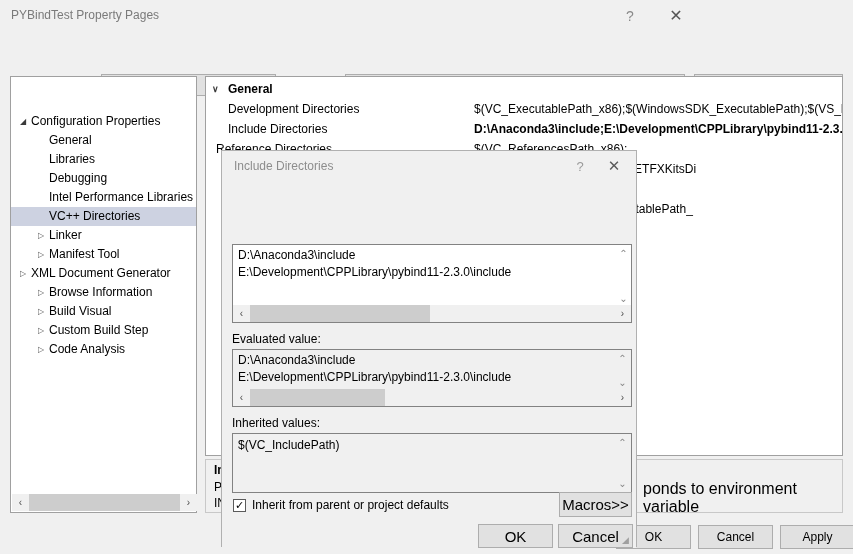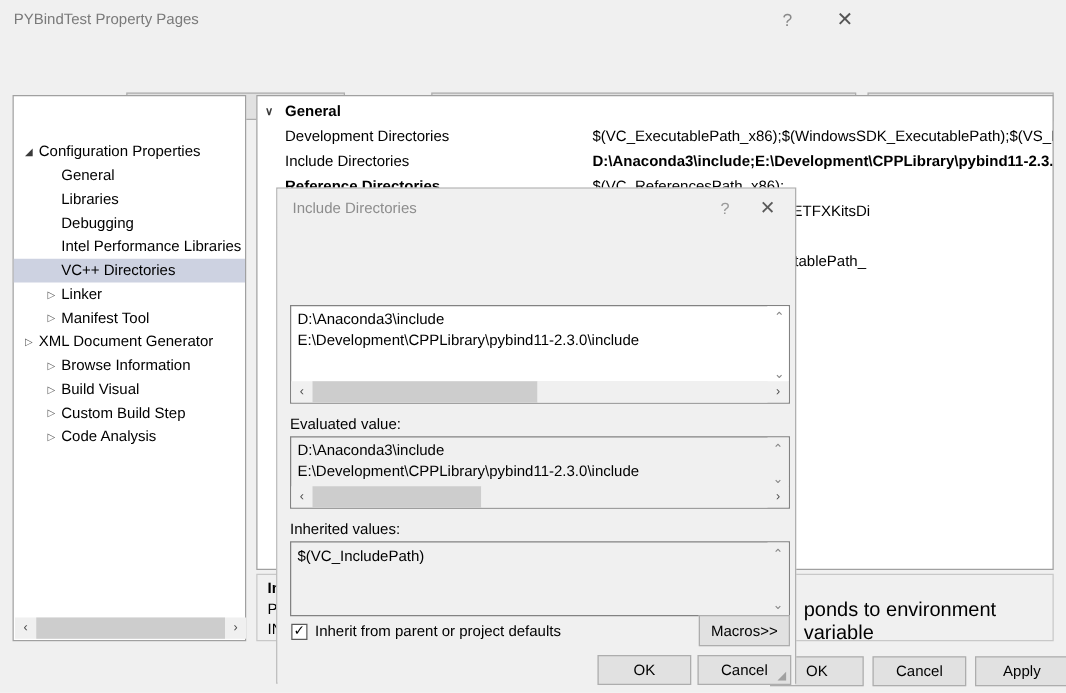--- a/index.html
+++ b/index.html
@@ -145,21 +145,21 @@
 
   .chk {
     position: absolute; display: flex; align-items: center; gap: 6px; font-size: 12px;
   }
   .chkbox {
     width: 13px; height: 13px; border: 1px solid #5a5a5a; background: #fff;
     display: flex; align-items: center; justify-content: center;
     font-size: 11px; color: #000; line-height: 1;
   }
   .dbtn { position: absolute; background: #e1e1e1; border: 1px solid #adadad;
-          display:flex; align-items:center; justify-content:center; font-size: 12px; }
+          display:flex; align-items:center; justify-content:center; font-size: 15px; }
 
   .resize-grip { position: absolute; right: 2px; bottom: 1px; width: 12px; height: 12px; color:#a0a0a0; font-size:9px;}
 </style>
 </head>
 <body>
 
 <div id="root">
 
   <div class="titlebar">
     <div class="title">PYBindTest Property Pages</div>
@@ -212,21 +212,21 @@
         </div>
         <div class="grow">
           <span class="gname" style="left: 22px;">Development Directories</span>
           <span class="gval">$(VC_ExecutablePath_x86);$(WindowsSDK_ExecutablePath);$(VS_Exec</span>
         </div>
         <div class="grow">
           <span class="gname" style="left: 22px;">Include Directories</span>
           <span class="gval bold">D:\Anaconda3\include;E:\Development\CPPLibrary\pybind11-2.3.0</span>
         </div>
         <div class="grow">
-          <span class="gname" style="left: 22px; font-weight: bold;">Reference Directories</span>
+          <span class="gname" style="left: 10px;">Reference Directories</span>
           <span class="gval">$(VC_ReferencesPath_x86);</span>
         </div>
         <div class="grow">
           <span class="gname" style="left: 22px;"></span>
           <span class="gval">wsSDK_LibraryPath_x86);$(NETFXKitsDi</span>
         </div>
         <div class="grow">
           <span class="gname" style="left: 22px;"></span>
           <span class="gval"></span>
         </div>

